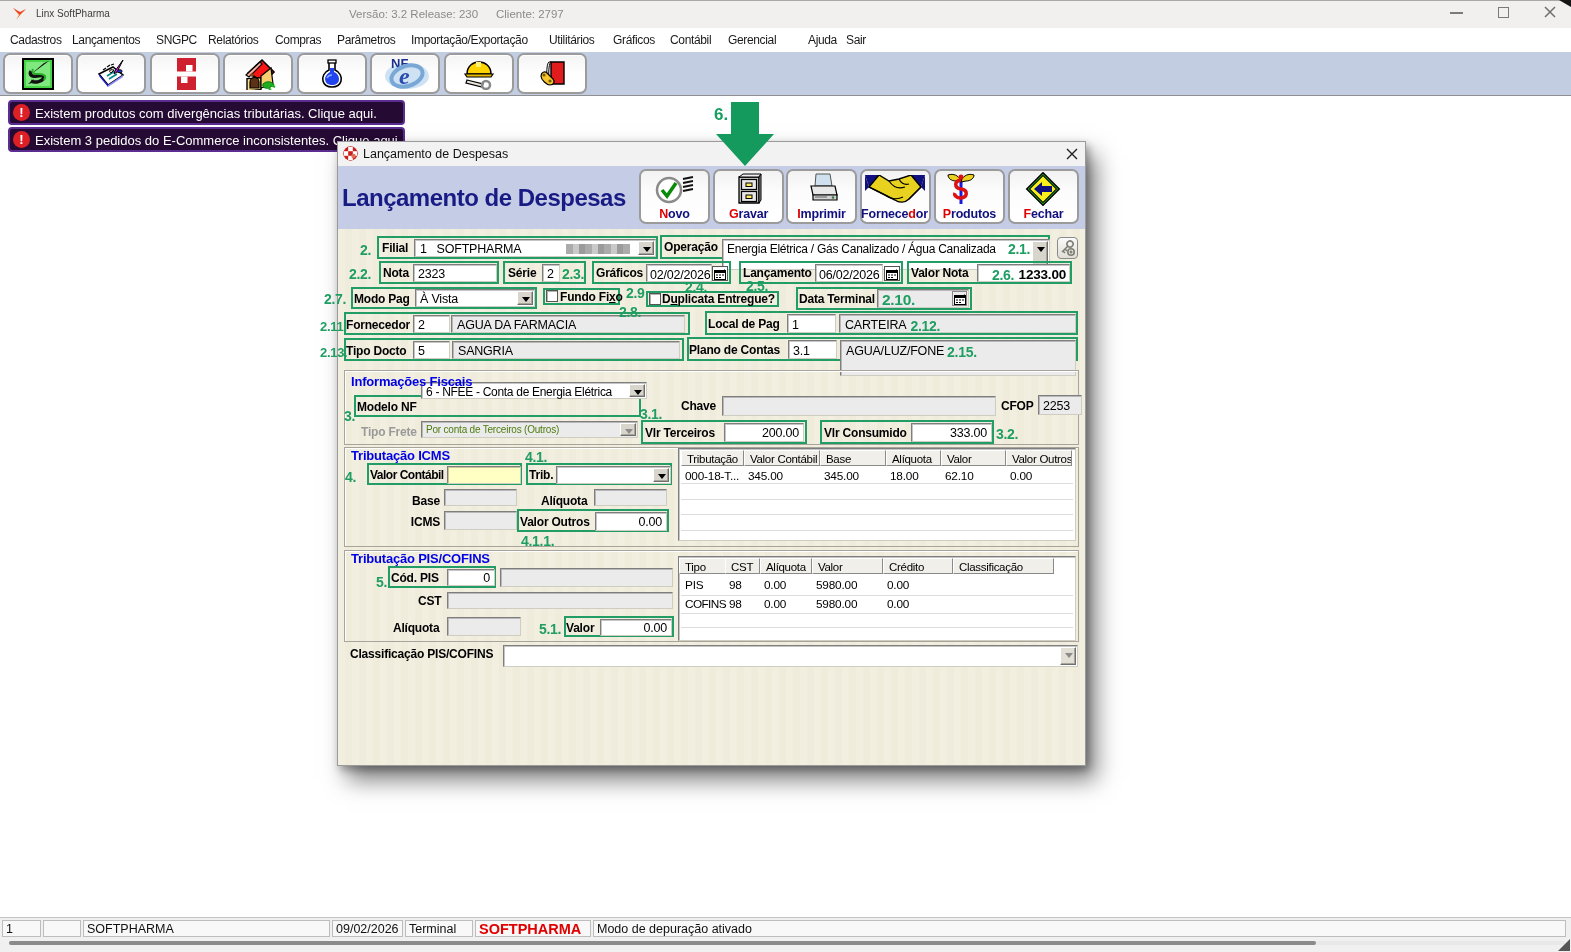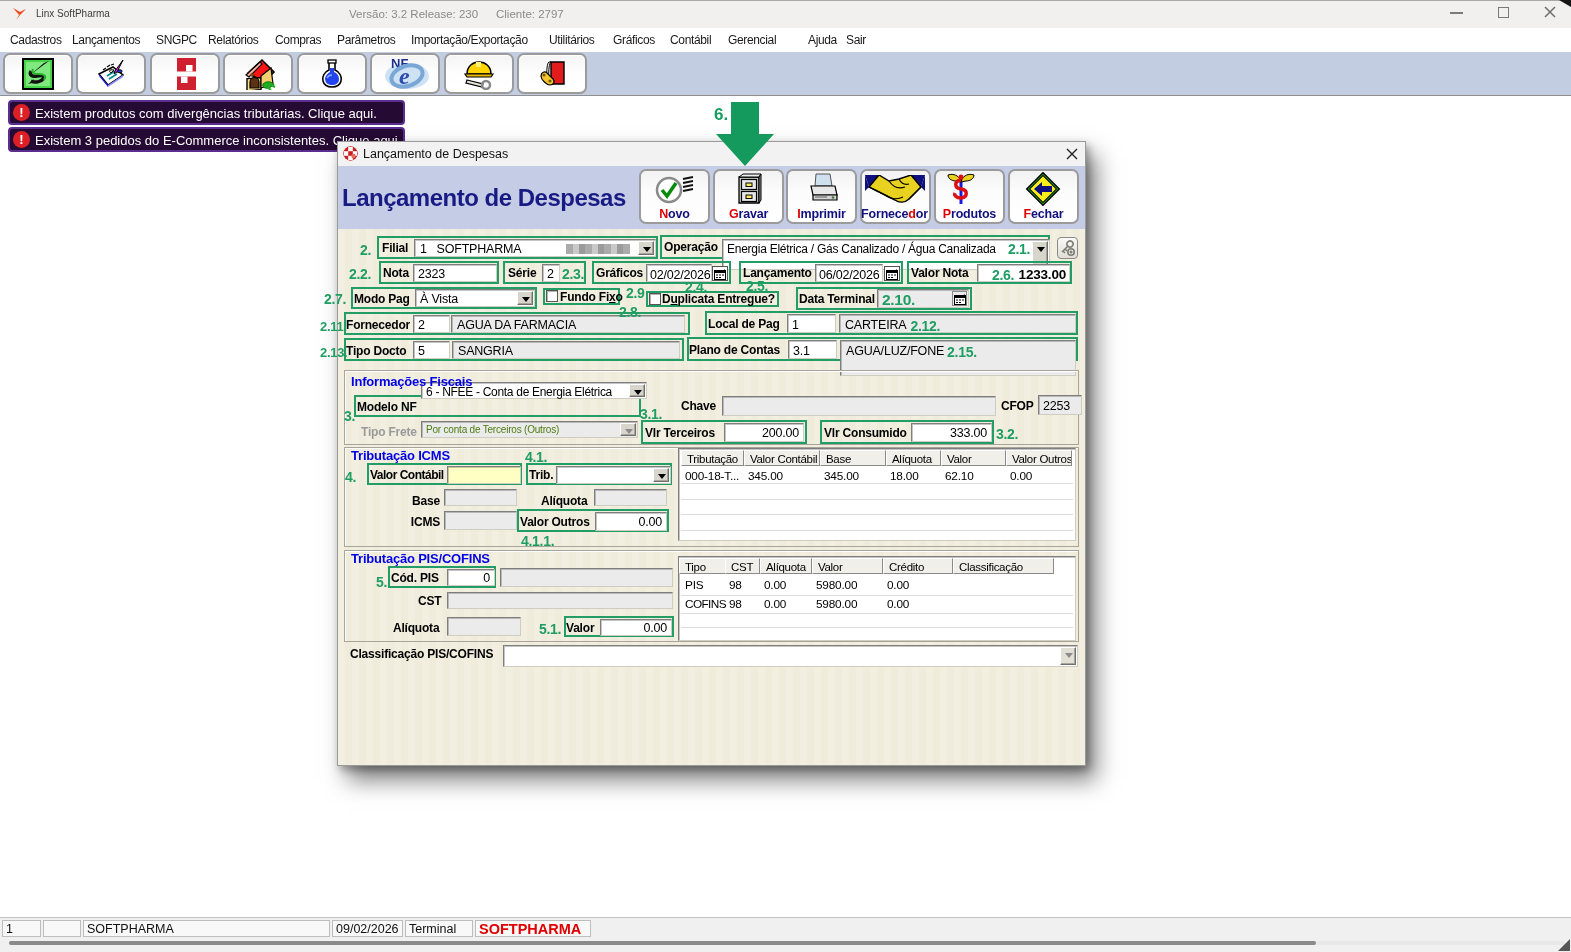--- a/index.html
+++ b/index.html
@@ -515,20 +515,21 @@
 </svg>
 
 
 <div class="abs" style="left:0;top:917px;width:1571px;height:21px;background:#f0f0f0;border-top:1px solid #c3c3c3">
  <div class="cell" style="left:2px;width:39px">1</div>
  <div class="cell" style="left:43px;width:38px"></div>
  <div class="cell" style="left:83px;width:247px">SOFTPHARMA</div>
  <div class="cell" style="left:332px;width:71px">09/02/2026</div>
  <div class="cell" style="left:405px;width:68px">Terminal</div>
  <div class="cell" style="left:475px;width:116px;color:#e00000;font-weight:bold;font-size:14.5px;padding-top:0">SOFTPHARMA</div>
+ <div class="cell" style="left:593px;width:973px">Modo de depuração ativado</div>
 </div>
 <div class="abs" style="left:0;top:938px;width:1571px;height:14px;background:#f0f0f0"></div>
 <div class="abs" style="left:9px;top:941px;width:1556px;height:4px;background:#e8e8e8;border-radius:2px"></div>
 <div class="abs" style="left:9px;top:941px;width:1307px;height:4px;background:#8a8a8a;border-radius:2px"></div>
 <svg class="abs" style="left:1558px;top:939px" width="12" height="12" viewBox="0 0 12 12">
         <path d="M12 0 L12 12 L0 12 Z" fill="#555"></path>
       </svg>
 </path></div>
 
 </body></html>

